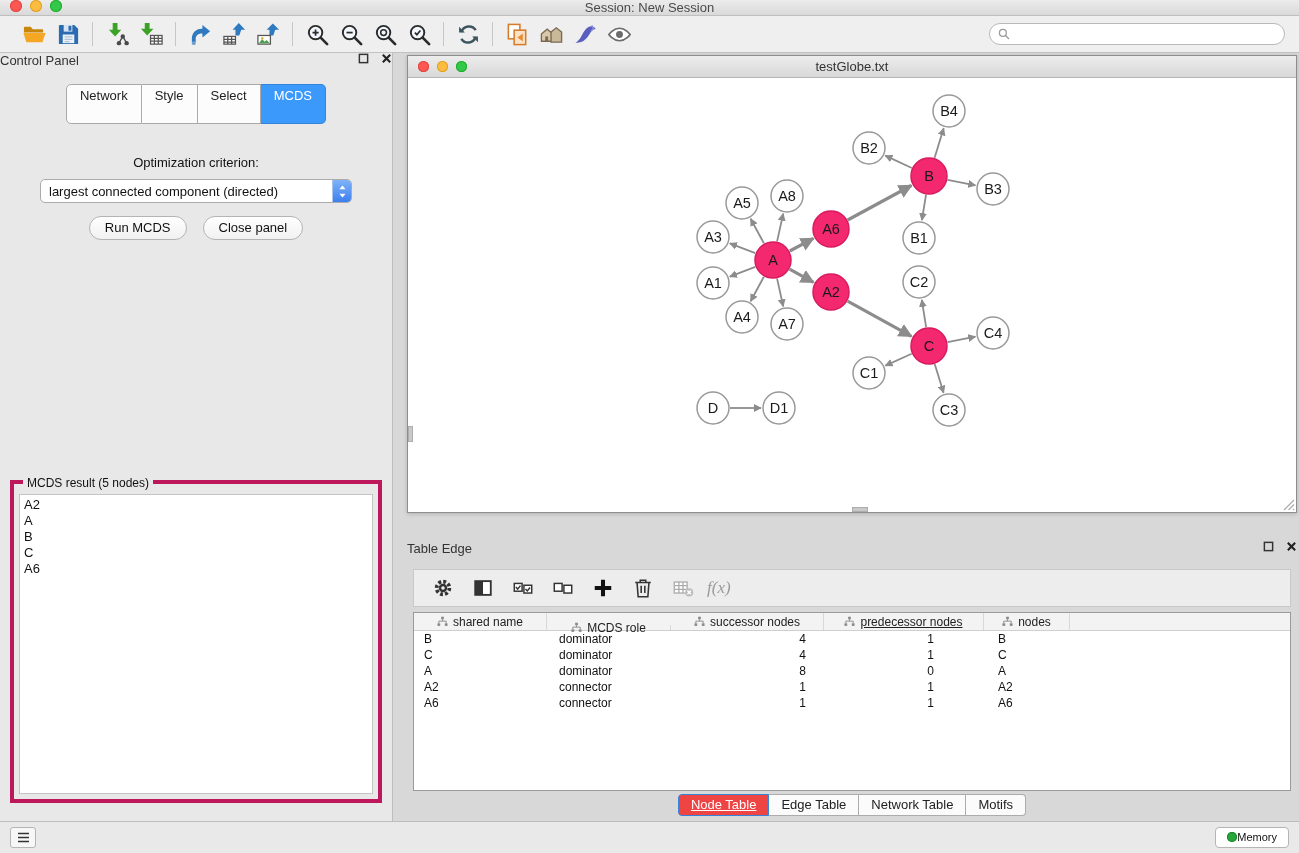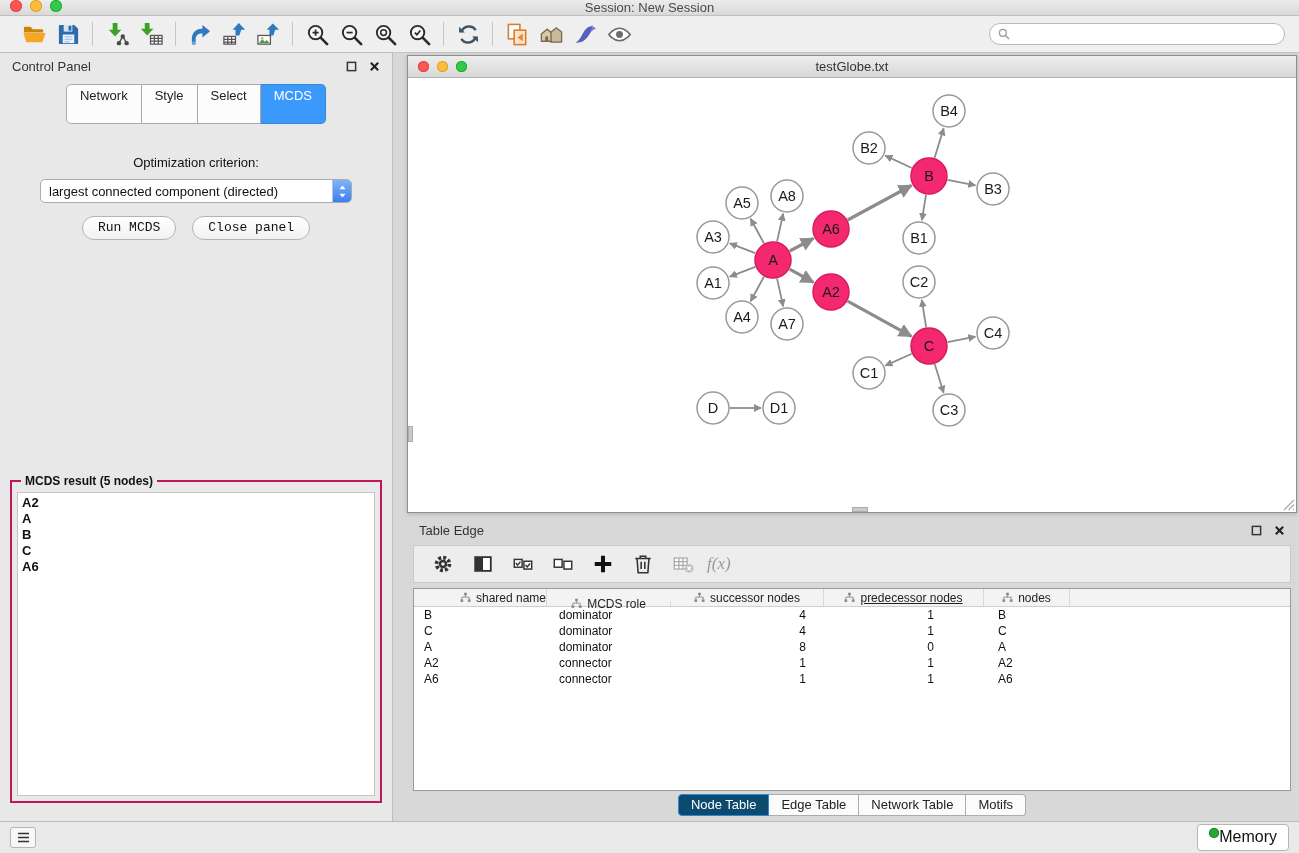--- a/index.html
+++ b/index.html
@@ -27,41 +27,41 @@
   .tb-btn svg { width:25px; height:25px; }
   .search-wrap { margin-left:auto; position:relative; margin-right:4px; }
   .search-input { width:296px; height:22px; border-radius:11px; border:1px solid #B9B9B9; background:#fff; padding:0 10px 0 26px; font-size:12px; outline:none; font-family:"Liberation Sans", sans-serif; }
   .search-glyph { position:absolute; left:9px; top:5px; width:12px; height:12px; }
 
   
   .main { flex:1; display:flex; background:#D8D8D8; min-height:0; }
 
   
   .control-panel { width:393px; flex:none; background:#E8E8E8; border-right:1px solid #BDBDBD; display:flex; flex-direction:column; }
-  .panel-header { height:26px; display:flex; align-items:center; padding:0 12px; font-size:13px; color:#333; flex:none; }
+  .panel-header { height:26px; display:flex; align-items:flex-start; padding:0 0; font-size:13px; color:#333; flex:none; }
   .panel-btns { margin-left:auto; display:flex; gap:12px; align-items:center; }
   .panel-hbtn { border:none; background:transparent; padding:0; display:flex; cursor:pointer; }
   .cp-tabs { display:flex; justify-content:center; padding:5px 0 9px; flex:none; }
   .cp-tab { font-size:13px; padding:3px 13px 20px; background:#FCFCFC; border:1px solid #A9A9A9; border-left:none; color:#222; cursor:pointer; font-family:"Liberation Sans", sans-serif; }
   .cp-tab:first-child { border-left:1px solid #A9A9A9; border-radius:5px 0 0 5px; }
   .cp-tab:last-child { border-radius:0 5px 5px 0; }
   .cp-tab.active { background:#3B99FC; color:#fff; border-color:#3484DC; }
   .opt-label { text-align:center; font-size:13px; margin-top:22px; color:#111; }
   .combo { width:312px; height:24px; margin:9px auto 0; background:#fff; border:1px solid #ABABAB; border-radius:5px; display:flex; align-items:center; cursor:pointer; }
   .combo-text { font-size:13px; padding-left:8px; color:#111; white-space:nowrap; overflow:hidden; }
   .combo-btn { margin-left:auto; width:19px; height:22px; border-radius:0 4px 4px 0; background:linear-gradient(#7FB3F8,#3D7FEF); display:flex; align-items:center; justify-content:center; border-left:1px solid #A9C4EE; flex:none; }
   .cp-buttons { display:flex; justify-content:center; gap:16px; margin-top:13px; }
-  .mac-btn { font-size:13px; padding:3px 15px 4px; background:linear-gradient(#FFFFFF,#F1F1F1); border:1px solid #B4B4B4; border-radius:12px; cursor:pointer; color:#111; font-family:Liberation Mono, monospace;text-align:center; }
-  .result-group { margin:240px 10px 18px; flex:1; border:2px solid #be185d; position:relative; padding:10px 5px 5px; min-height:0;font-weight:bold; }
+  .mac-btn { font-size:13px; padding:3px 15px 4px; background:linear-gradient(#FFFFFF,#F1F1F1); border:1px solid #B4B4B4; border-radius:12px; cursor:pointer; color:#111; font-family:Liberation Sans, sans-serif;text-align:center; }
+  .result-group { margin:240px 10px 18px; flex:1; border:4px solid #be185d; position:relative; padding:10px 5px 5px; min-height:0; }
   .result-legend { position:absolute; top:-8px; left:9px; background:#E8E8E8; padding:0 4px; font-size:12px; color:#111; }
   .result-list { width:100%; height:100%; background:#fff; border:1px solid #C4C4C4; overflow:auto; padding:2px 0 0 4px; }
   .result-item { font-size:13px; line-height:16px; color:#111; }
 
   
-  .right-col { flex:1; display:flex; flex-direction:column; padding:2px 2px 0 14px; min-width:0; }
+  .right-col { flex:1; display:flex; flex-direction:column; padding:2px 2px 0 14px; min-width:0;gap:24px; }
 
   
   .net-window { height:458px; flex:none; border:1px solid #8E8E8E; background:#fff; display:flex; flex-direction:column; position:relative; box-shadow:0 1px 4px rgba(0,0,0,.18); }
   .net-titlebar { height:22px; background:linear-gradient(#EDEDED,#D8D8D8); border-bottom:1px solid #B5B5B5; display:flex; align-items:center; position:relative; flex:none; }
   .net-title { position:absolute; left:0; right:0; text-align:center; font-size:13px; color:#333; }
   .net-canvas { flex:1; position:relative; background:#fff; overflow:hidden; }
   .net-canvas svg.graph { position:absolute; inset:0; width:100%; height:100%; }
   .net-canvas svg.graph text { font-family:"Liberation Sans", sans-serif; fill:#1a1a1a; }
   .grip { position:absolute; right:1px; bottom:1px; width:13px; height:13px; }
   .edge-handle-left { position:absolute; left:0; top:348px; width:5px; height:16px; background:#C9C9C9; border:1px solid #ADADAD; }
@@ -77,26 +77,26 @@
   .tbl-header { display:flex; background:#F3F3F3; border-bottom:1px solid #CFCFCF; height:18px; flex:none; }
   .th { display:flex; align-items:center; justify-content:center; gap:5px; font-size:12px; color:#222; border-right:1px solid #D8D8D8; cursor:pointer; }
   .th.filler { flex:1; border-right:none; }
   .tbl-body { flex:1; overflow:auto; }
   .tr { display:flex; height:16px; align-items:center; cursor:default; }
   .td { font-size:12px; color:#111; overflow:hidden; white-space:nowrap; }
   .table-tabs { height:30px; display:flex; justify-content:center; align-items:center; flex:none; padding:4px 0 6px; }
   .t-tab { font-size:13px; padding:2px 12px 3px; background:#FBFBFB; border:1px solid #ACACAC; border-left:none; cursor:pointer; color:#222; font-family:"Liberation Sans", sans-serif; }
   .t-tab:first-child { border-left:1px solid #ACACAC; border-radius:4px 0 0 4px; }
   .t-tab:last-child { border-radius:0 4px 4px 0; }
-  .t-tab.active { background:#0c4a6e; color:#fff; border-color:#3484DC; }
+  .t-tab.active { background:#ef4444; color:#fff; border-color:#3484DC;text-decoration:underline; }
 
   
   .statusbar { height:32px; flex:none; background:#E9E9E9; border-top:1px solid #BDBDBD; display:flex; align-items:center; padding:0 10px; }
   .status-list-btn { width:26px; height:21px; border:1px solid #B5B5B5; background:#F7F7F7; border-radius:3px; display:flex; align-items:center; justify-content:center; cursor:pointer; }
-  .memory-btn { margin-left:auto; display:flex; align-items:flex-start; gap:0; background:#fff; border:1px solid #B5B5B5; border-radius:4px; padding:3px 11px 4px; font-size:16px; cursor:pointer; color:#111; font-family:"Liberation Sans", sans-serif; }
+  .memory-btn { margin-left:auto; display:flex; align-items:center; gap:0; background:#fff; border:1px solid #B5B5B5; border-radius:4px; padding:3px 11px 4px; font-size:11px; cursor:pointer; color:#111; font-family:"Liberation Sans", sans-serif; }
   .mem-dot { width:10px; height:10px; border-radius:50%; background:#28A63A; box-shadow:inset 0 0 0 1px #1B8429; }
 </style>
 </head>
 <body>
 
 <div class="app">
 
   <div class="titlebar">
     <div class="traffic">
       <button class="tl red"></button>
@@ -552,21 +552,21 @@
             <button class="tt-btn fn">
               <span class="icon">
                 <svg viewBox="0 0 36 22">
                   <text x="2" y="16" font-size="17" font-family="Liberation Serif, serif" font-style="italic" fill="#9a9a9a">f(x)</text>
                 </svg>
               </span>
             </button>
           </div>
         <div class="table-wrap">
           <div class="tbl-header">
-              <div class="th" style="width: 133px; justify-content: flex-end;">
+              <div class="th" style="width: 133px;">
                 <span style="display: flex;">
                   <svg width="11" height="11" viewBox="0 0 12 12">
                     <g fill="#8a8a8a">
                       <rect x="4.5" y="0.8" width="3" height="2.8"></rect>
                       <rect x="0.5" y="8" width="3" height="2.8"></rect>
                       <rect x="8.5" y="8" width="3" height="2.8"></rect>
                     </g>
                     <path d="M6 3.6v2M2 8V5.6h8V8" stroke="#8a8a8a" fill="none" stroke-width="1"></path>
                   </svg>
                 </span>

